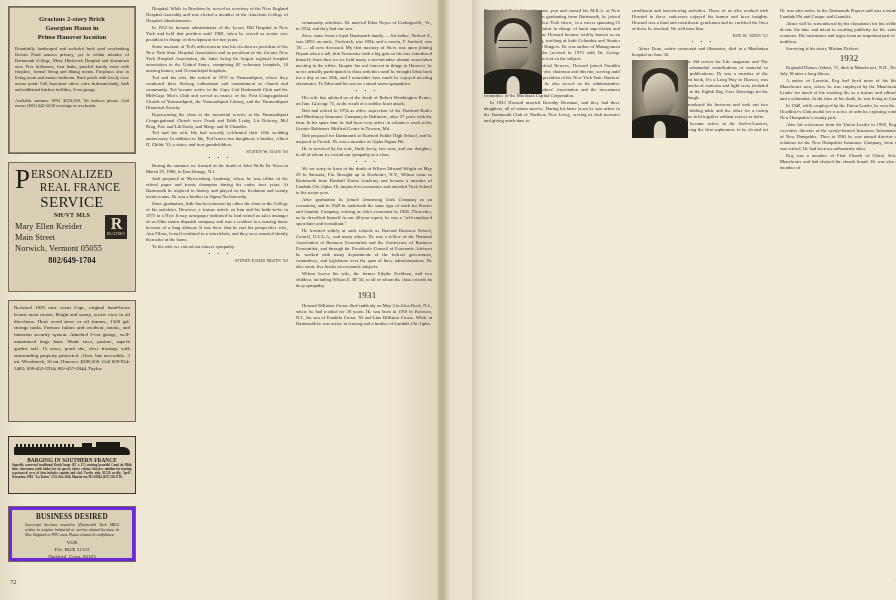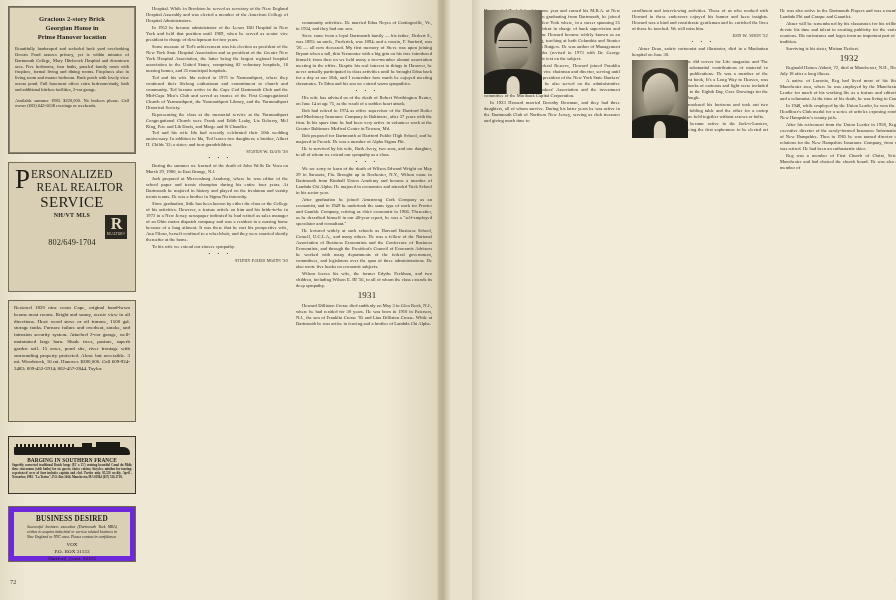--- a/index.html
+++ b/index.html
@@ -67,21 +67,21 @@
   #ad-realty { left: 8px; top: 162px; width: 128px; height: 130px;
      background:#d8cfb4; border:1px solid #777059; }
   #ad-realty .ri { padding: 5px 6px; }
   .drop-p { float:left; font-size: 27px; line-height: 0.78; margin: 1px 1px 0 0;
      font-family:"Liberation Serif", serif; }
   .ln1 { font-size: 11.5px; letter-spacing:.02em; padding-left:2px; }
   .ln2 { font-size: 11.5px; text-align:center; letter-spacing:.02em; margin-top:1px;}
   .ln3 { font-size: 15px; text-align:center; letter-spacing:.02em; margin-top:1px;}
   .ln4 { font-size: 6px; text-align:center; font-weight:bold; letter-spacing:.06em; margin-top:1px;}
   .agent { font-size: 8.4px; line-height:1.28; margin-top:4px; letter-spacing:.01em;}
-  .phone { font-size: 8.3px; font-weight: normal; text-align:center; margin-top:20px; letter-spacing:.01em;}
+  .phone { font-size: 8.3px; font-weight: bold; text-align:center; margin-top:2px; letter-spacing:.01em;}
   .realtor-box { position:absolute; right:8px; top:52px; width:22px; height:24px;
      background:#2b2821; color:#ded5bb; text-align:center; }
   .realtor-box .rr { font-size:16px; font-weight:bold; line-height:17px; letter-spacing:-1px;}
   .realtor-box .rt { font-size:3.4px; letter-spacing:.02em; }
 
   #ad-cape { left: 8px; top: 300px; width: 128px; height: 122px; }
   #ad-cape .ci { padding: 4px 5px; font-size: 5.0px; line-height: 1.36;
      text-align: justify; }
 
   #ad-barge { left: 8px; top: 436px; width: 128px; height: 58px;
@@ -94,21 +94,21 @@
   .barge-cab2{ position:absolute; right:40px; bottom:8px; width:10px; height:5px; background:#1d1b16;}
   .barge-rail{ position:absolute; left:4px; bottom:8px; width:60px; height:4px;
      background: repeating-linear-gradient(to right,#1d1b16 0 2px,transparent 2px 4px); }
   .barge-t { font-size: 5.3px; font-weight: bold; text-align:center;
      letter-spacing:.02em; margin-top:1px; }
   .barge-b { font-size: 3.05px; line-height: 1.27; text-align: justify;
      padding: 1px 3px 0 3px; font-weight:bold; }
 
   #ad-biz { left: 8px; top: 506px; width: 128px; height: 56px;
      background:#d9d0b6; border:1px solid #6e6754;}
-  #ad-biz .bi { border:5px solid #6d28d9; height:100%; padding:3px 13px; text-align:center;}
+  #ad-biz .bi { border:3px solid #6d28d9; height:100%; padding:3px 13px; text-align:center;}
   .biz-t { font-size: 7.2px; font-weight: bold; letter-spacing:.03em; }
   .biz-p { font-size: 3.9px; line-height:1.3; text-align:justify; margin-top:2px; font-style:italic;}
   .biz-a { font-size: 5.0px; line-height:1.35; margin-top:2px; letter-spacing:.02em;}
 
   .folio { position:absolute; font-size:6.2px; color:#3a372e; letter-spacing:.02em;}
   #folio-left { left: 10px; top: 578px; }
   #folio-right{ right: 18px; top: 578px; }
 
   
   .portrait { position:absolute; background:#b9b09a; overflow:hidden; }
@@ -144,23 +144,28 @@
         <p>Beautifully landscaped and secluded back yard overlooking Occom Pond assures privacy, yet is within minutes of Dartmouth College, Mary Hitchcock Hospital and downtown area. Five bedrooms, four baths, paneled family room with fireplace, formal living and dining rooms. Fireplaces also in living room and master bedroom. Back porch with lovely view across pond. Full basement offers extra bedroom/study, bath and additional kitchen facilities, 2-car garage.</p>
         <p>Available summer 1983. $220,000. No brokers please. Call owner (603) 643-5638 evenings or weekends.</p>
       </div>
     </div>
 
     <div class="ad" id="ad-realty">
       <div class="ri">
         <div>
           <span class="drop-p">P</span>
           <div class="ln1">ERSONALIZED</div>
-          <div class="ln2">REAL REALTOR</div>
+          <div class="ln2">REAL FRANCE</div>
           <div class="ln3">SERVICE</div>
           <div class="ln4">NH/VT MLS</div>
+        </div>
+        <div class="agent">
+          <div>Mary Ellen Kreider</div>
+          <div>Main Street</div>
+          <div>Norwich, Vermont 05055</div>
         </div>
         <div class="phone">802/649-1704</div>
       </div>
       <div class="realtor-box">
         <div class="rr">R</div>
         <div class="rt">REALTOR®</div>
       </div>
     </div>
 
     <div class="ad" id="ad-cape">

